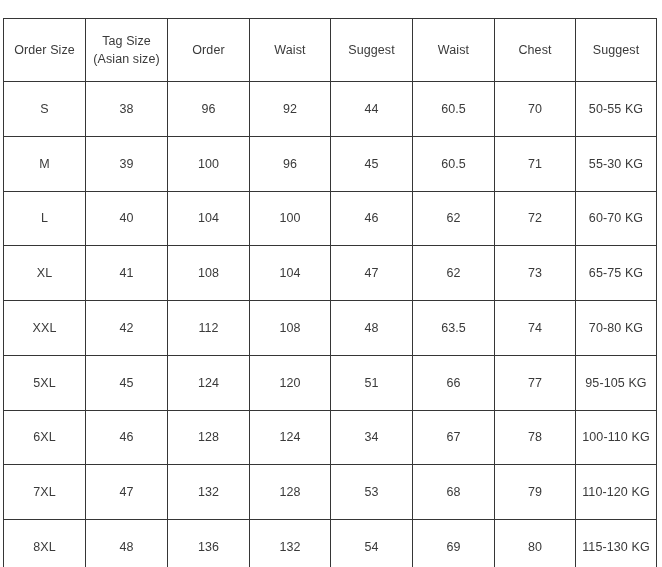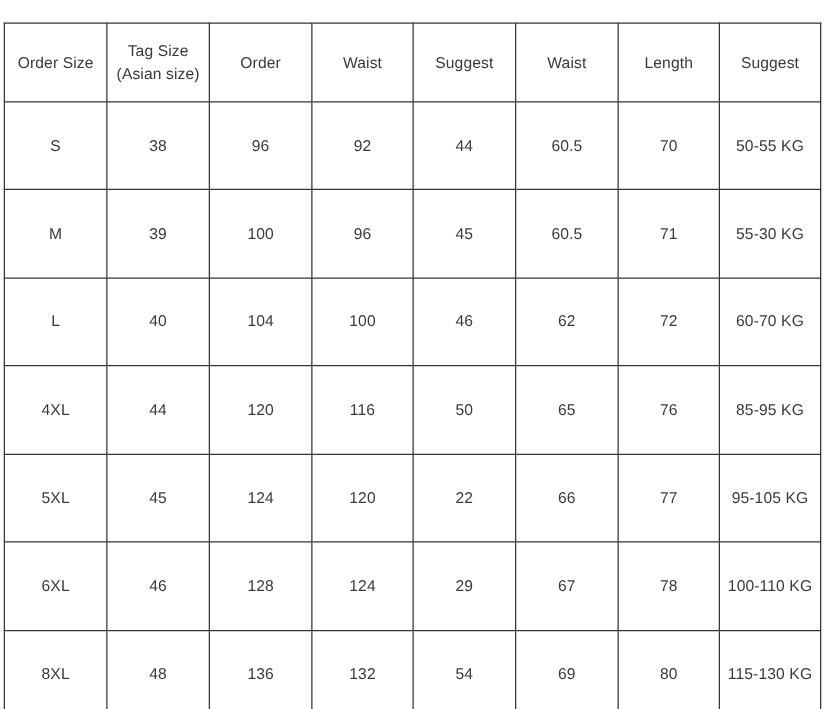--- a/index.html
+++ b/index.html
@@ -87,21 +87,21 @@
           <th>
             <span class="hdr-line">Waist</span>
           </th>
           <th>
             <span class="hdr-line">Suggest</span>
           </th>
           <th>
             <span class="hdr-line">Waist</span>
           </th>
           <th>
-            <span class="hdr-line">Length</span>
+            <span class="hdr-line">Chest</span>
           </th>
           <th>
             <span class="hdr-line">Suggest</span>
           </th>
         </tr>
     </thead>
     <tbody>
         <tr>
           <td>S</td>
           <td>38</td>
@@ -126,48 +126,68 @@
           <td>L</td>
           <td>40</td>
           <td>104</td>
           <td>100</td>
           <td>46</td>
           <td>62</td>
           <td>72</td>
           <td>60-70 KG</td>
         </tr>
         <tr>
-          <td>4XL</td>
-          <td>44</td>
-          <td>120</td>
-          <td>116</td>
-          <td>50</td>
-          <td>65</td>
-          <td>76</td>
-          <td>85-95 KG</td>
+          <td>XL</td>
+          <td>41</td>
+          <td>108</td>
+          <td>104</td>
+          <td>47</td>
+          <td>62</td>
+          <td>73</td>
+          <td>65-75 KG</td>
+        </tr>
+        <tr>
+          <td>XXL</td>
+          <td>42</td>
+          <td>112</td>
+          <td>108</td>
+          <td>48</td>
+          <td>63.5</td>
+          <td>74</td>
+          <td>70-80 KG</td>
         </tr>
         <tr>
           <td>5XL</td>
           <td>45</td>
           <td>124</td>
           <td>120</td>
-          <td>22</td>
+          <td>51</td>
           <td>66</td>
           <td>77</td>
           <td>95-105 KG</td>
         </tr>
         <tr>
           <td>6XL</td>
           <td>46</td>
           <td>128</td>
           <td>124</td>
-          <td>29</td>
+          <td>34</td>
           <td>67</td>
           <td>78</td>
           <td>100-110 KG</td>
+        </tr>
+        <tr>
+          <td>7XL</td>
+          <td>47</td>
+          <td>132</td>
+          <td>128</td>
+          <td>53</td>
+          <td>68</td>
+          <td>79</td>
+          <td>110-120 KG</td>
         </tr>
         <tr>
           <td>8XL</td>
           <td>48</td>
           <td>136</td>
           <td>132</td>
           <td>54</td>
           <td>69</td>
           <td>80</td>
           <td>115-130 KG</td>

